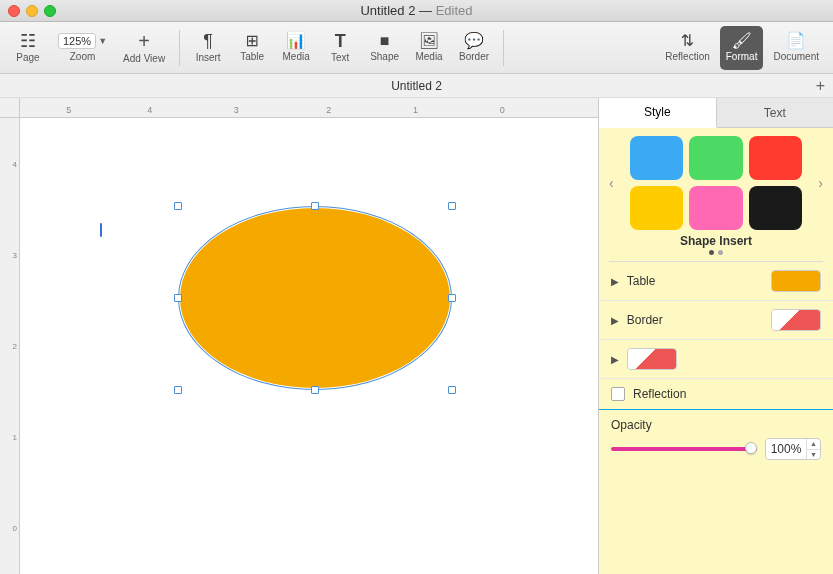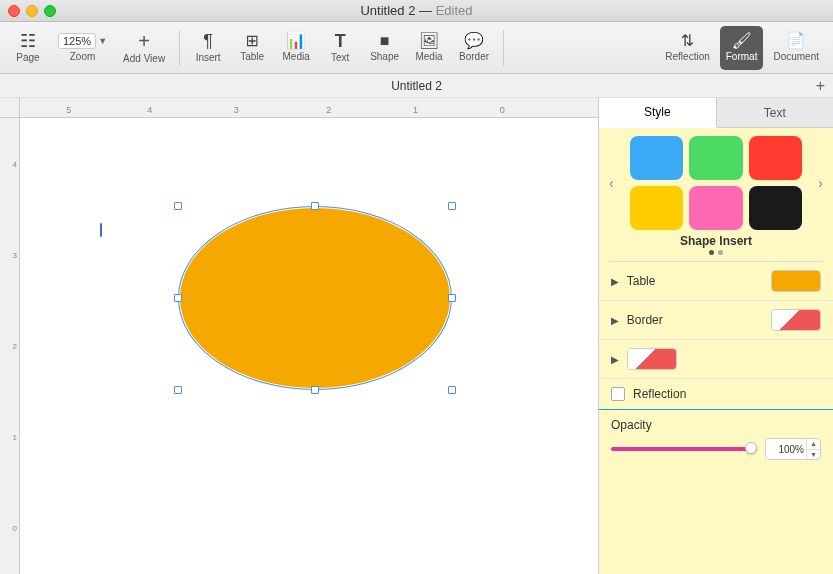--- a/index.html
+++ b/index.html
@@ -378,22 +378,22 @@
       background: white;
       border: 1px solid #bbb;
       border-radius: 50%;
       box-shadow: 0 1px 2px rgba(0,0,0,0.2);
     }
     .opacity-input {
       width: 52px;
       height: 22px;
       border: 1px solid #ccc;
       border-radius: 4px;
-      text-align: right;
-      font-size: 10px;
+      text-align: center;
+      font-size: 12px;
       background: white;
       color: #333;
     }
   </style>
 </head>
 <body>
 
 <div class="titlebar">
   <div class="window-controls">
     <div class="win-btn win-close"></div>

